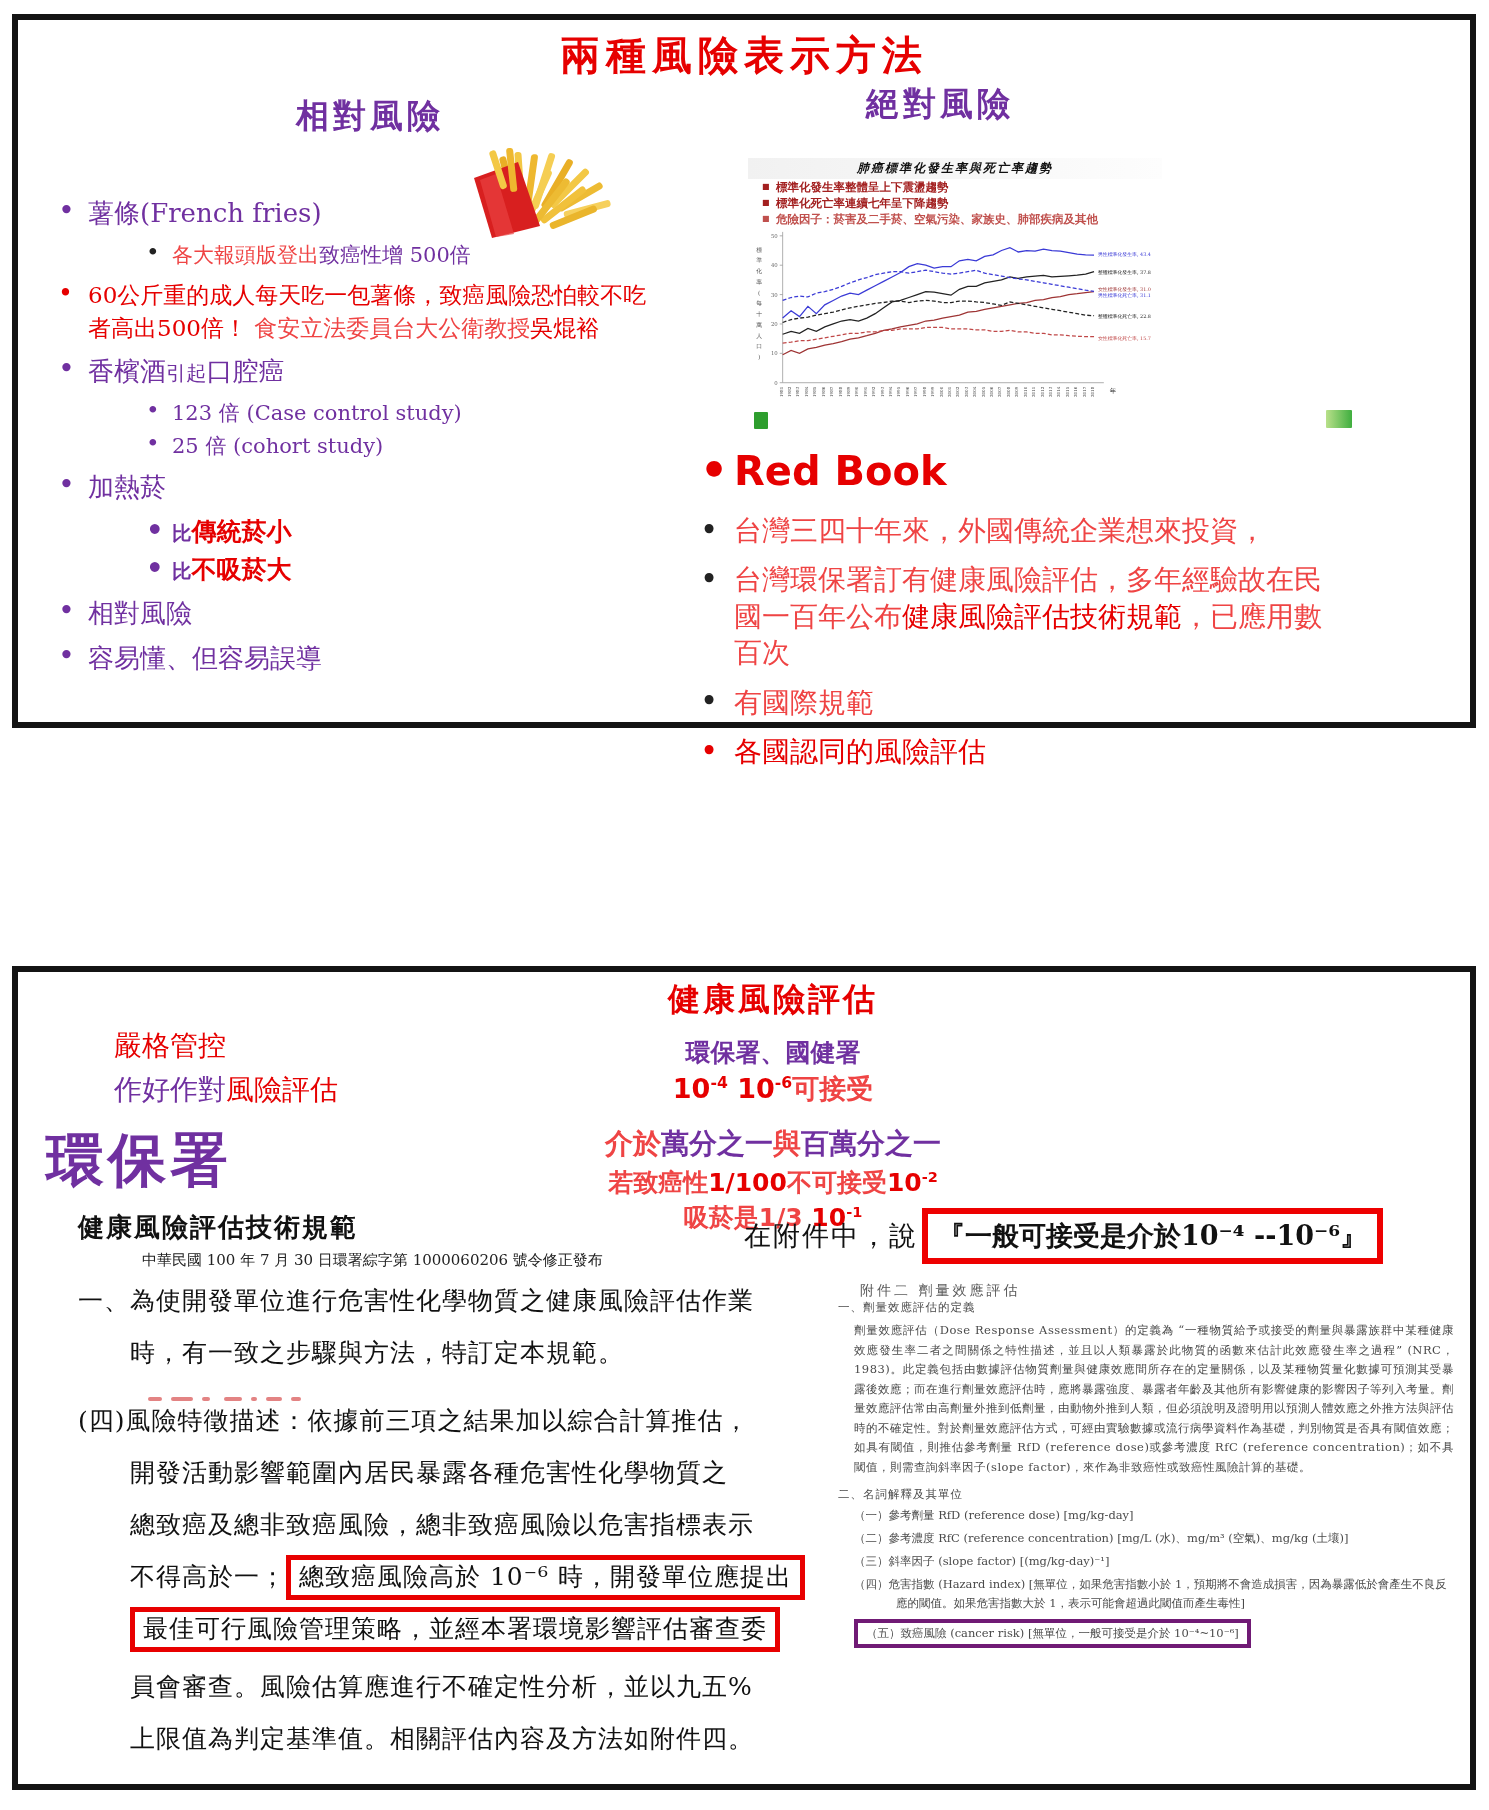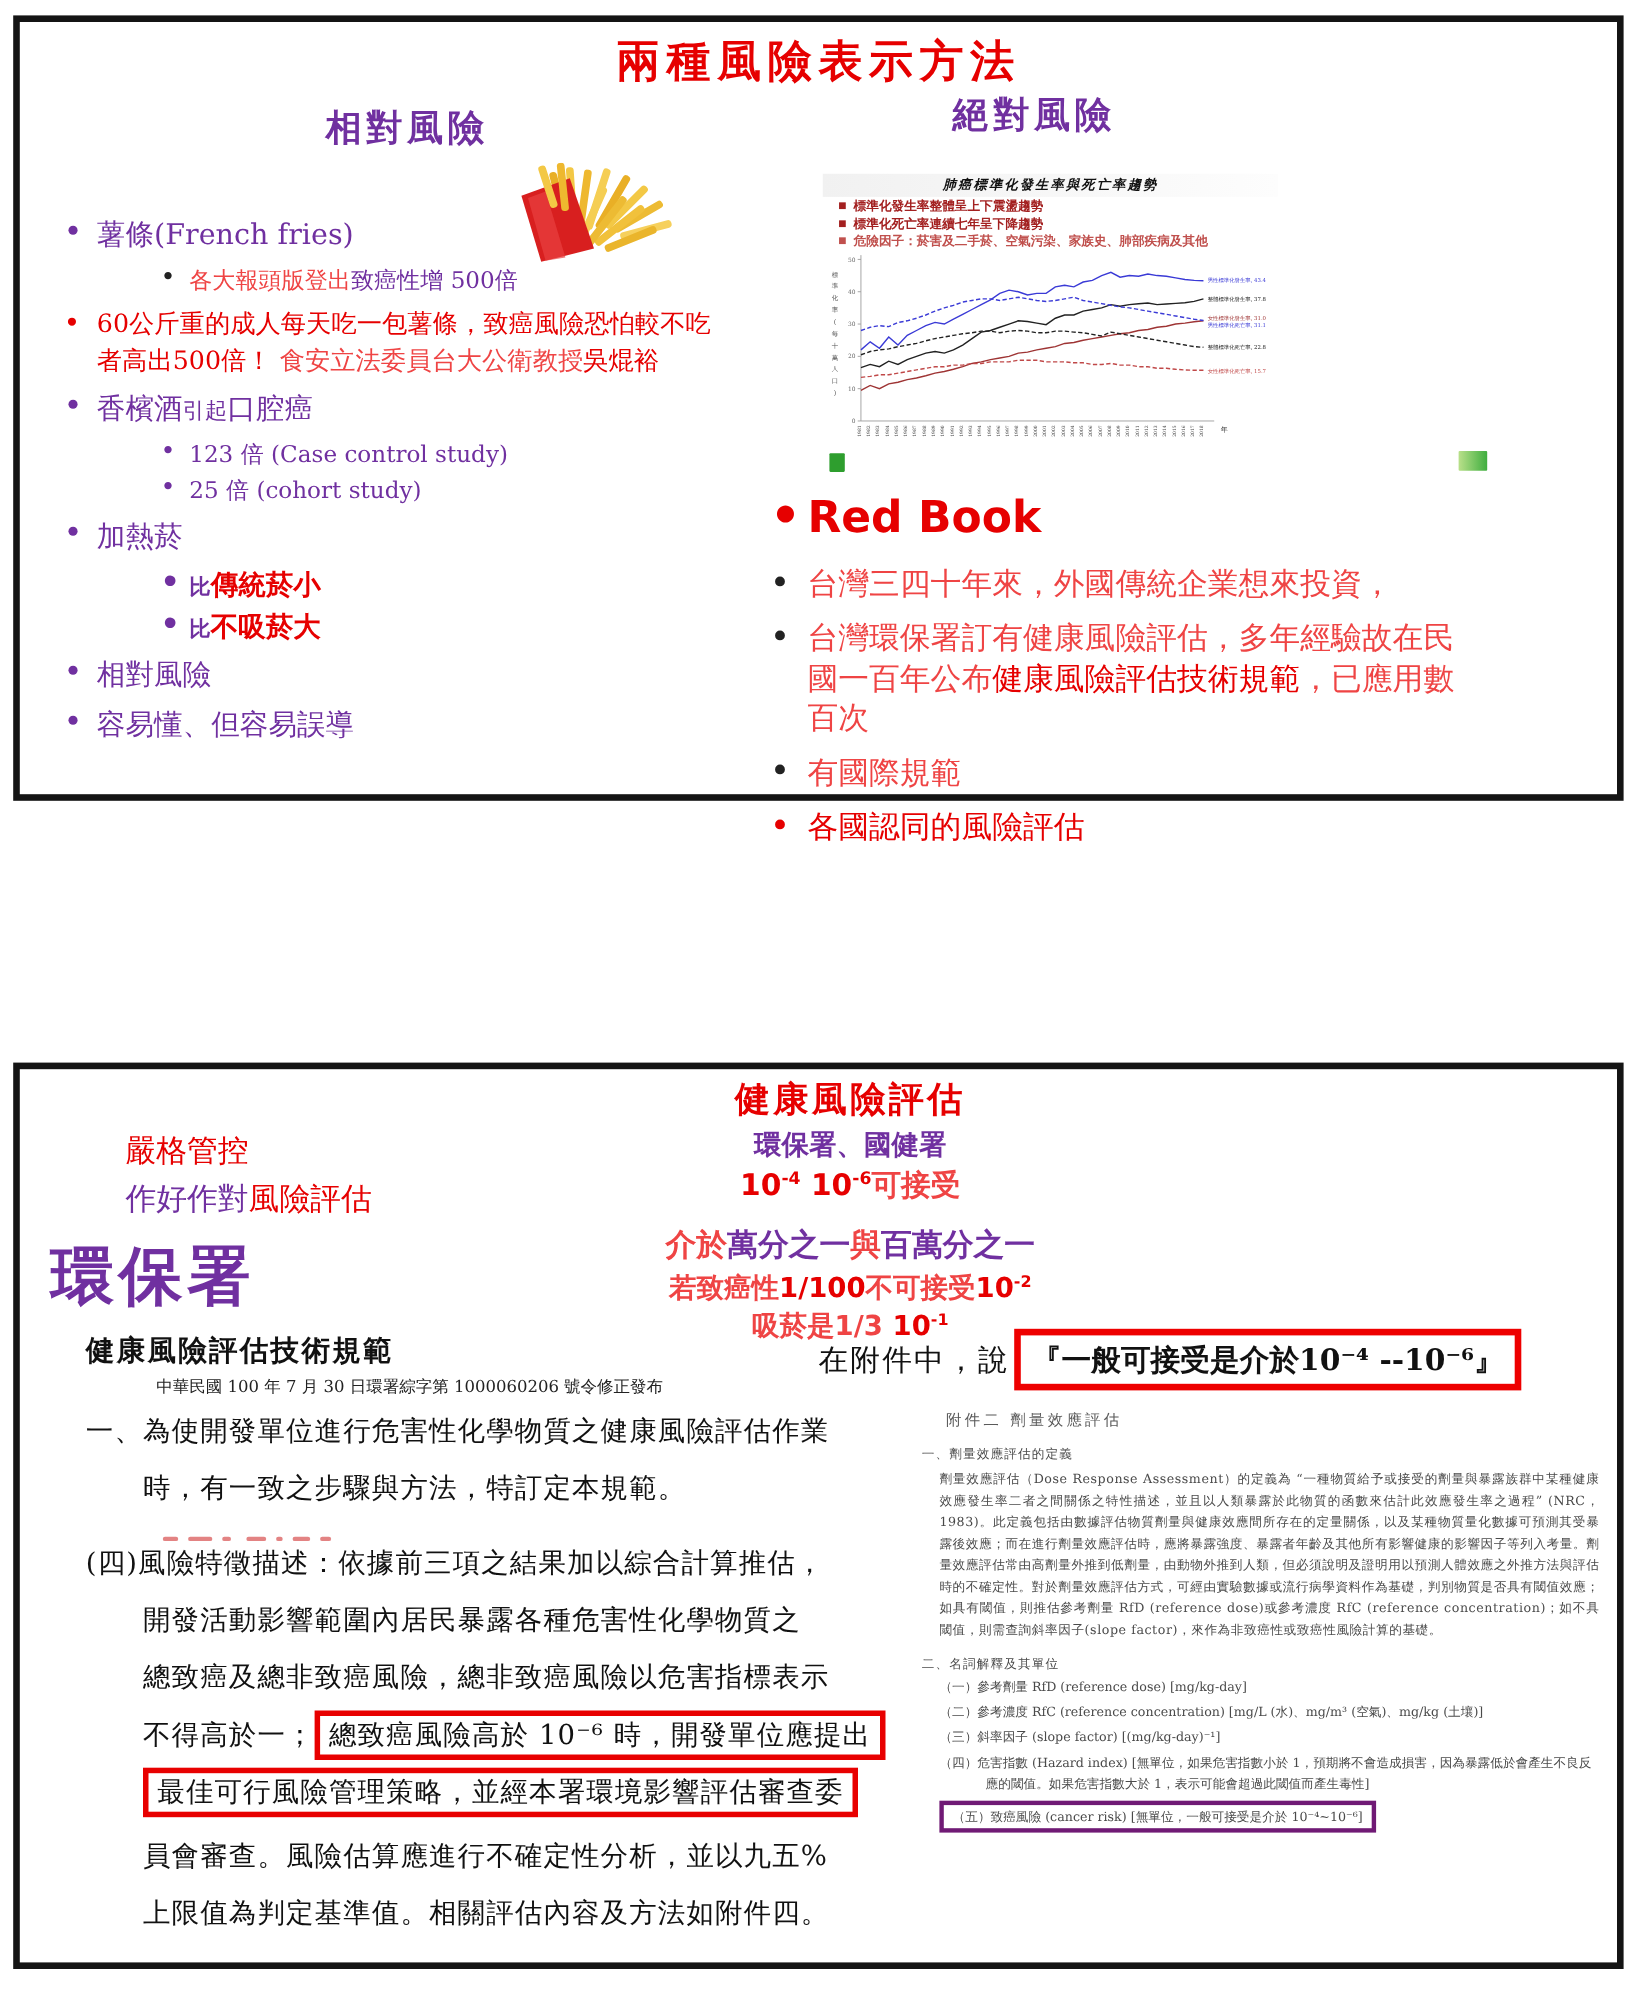--- a/index.html
+++ b/index.html
@@ -56,21 +56,21 @@
   #abs-list li{font-size:28px;margin:13px 0;padding-left:34px;line-height:1.3;color:#111;}
   #abs-list .redbook{font-family:"DejaVu Sans","Liberation Sans",sans-serif;
                      font-size:40px;font-weight:bold;margin-bottom:16px;}
 
   
   .lt{font-size:28px;line-height:44px;}
   #left-top{left:96px;top:52px;}
   #center-sum{left:410px;top:6px;width:690px;text-align:center;
               font-family:"DejaVu Sans","Liberation Sans",sans-serif;font-weight:bold;}
   .cs1{font-size:32px;letter-spacing:3px;}
-  .cs2{font-size:25px;margin-top:2px;}
+  .cs2{font-size:25px;margin-top:14px;}
   .cs3{font-size:27px;margin-top:2px;}
   .cs4{font-size:28px;margin-top:18px;}
   .cs5{font-size:25px;margin-top:3px;}
   .cs6{font-size:25px;margin-top:2px;}
   #epa-label{left:28px;top:150px;font-size:58px;font-weight:bold;color:#7030a0;
              font-family:"DejaVu Sans","Liberation Sans",sans-serif;letter-spacing:4px;}
 
   #left-doc{left:60px;top:238px;width:652px;}
   .doc-title{font-size:26px;font-weight:bold;letter-spacing:2px;}
   .doc-issue{font-size:15px;margin:6px 0 14px 64px;color:#222;}
@@ -81,21 +81,21 @@
   .smudge span{display:inline-block;height:4px;background:#d03030;opacity:.6;
                margin-right:9px;border-radius:2px;vertical-align:middle;}
 
   #attach-note{left:726px;top:236px;white-space:nowrap;}
   #attach-note .pre{font-size:27px;letter-spacing:2px;}
   #attach-note .rbox2{border:6px solid #ee0000;padding:4px 10px;font-size:27px;
                       font-weight:bold;margin-left:4px;display:inline-block;}
 
   #right-doc{left:820px;top:310px;width:616px;color:#4a4a4a;font-size:11.5px;}
   .rd-title{font-size:14px;letter-spacing:3px;color:#5a5a5a;margin-left:22px;}
-  .rd-sec{margin-top:14px;letter-spacing:1px;}
+  .rd-sec{margin-top:0;letter-spacing:1px;}
   .rd-para{margin:6px 0 10px 16px;text-align:justify;line-height:19.5px;letter-spacing:0.5px;}
   .rd-item{margin:4px 0 4px 16px;padding-left:42px;text-indent:-42px;line-height:19px;}
   .rd-item-boxed{margin:6px 0 0 16px;}
   .rbox3{border:4px solid #701a75;padding:3px 8px;display:inline-block;}
 </style>
 </head>
 <body>
 
 <div class="slide" id="slide1">
   <div class="abs s1-title">兩種風險表示方法</div>

